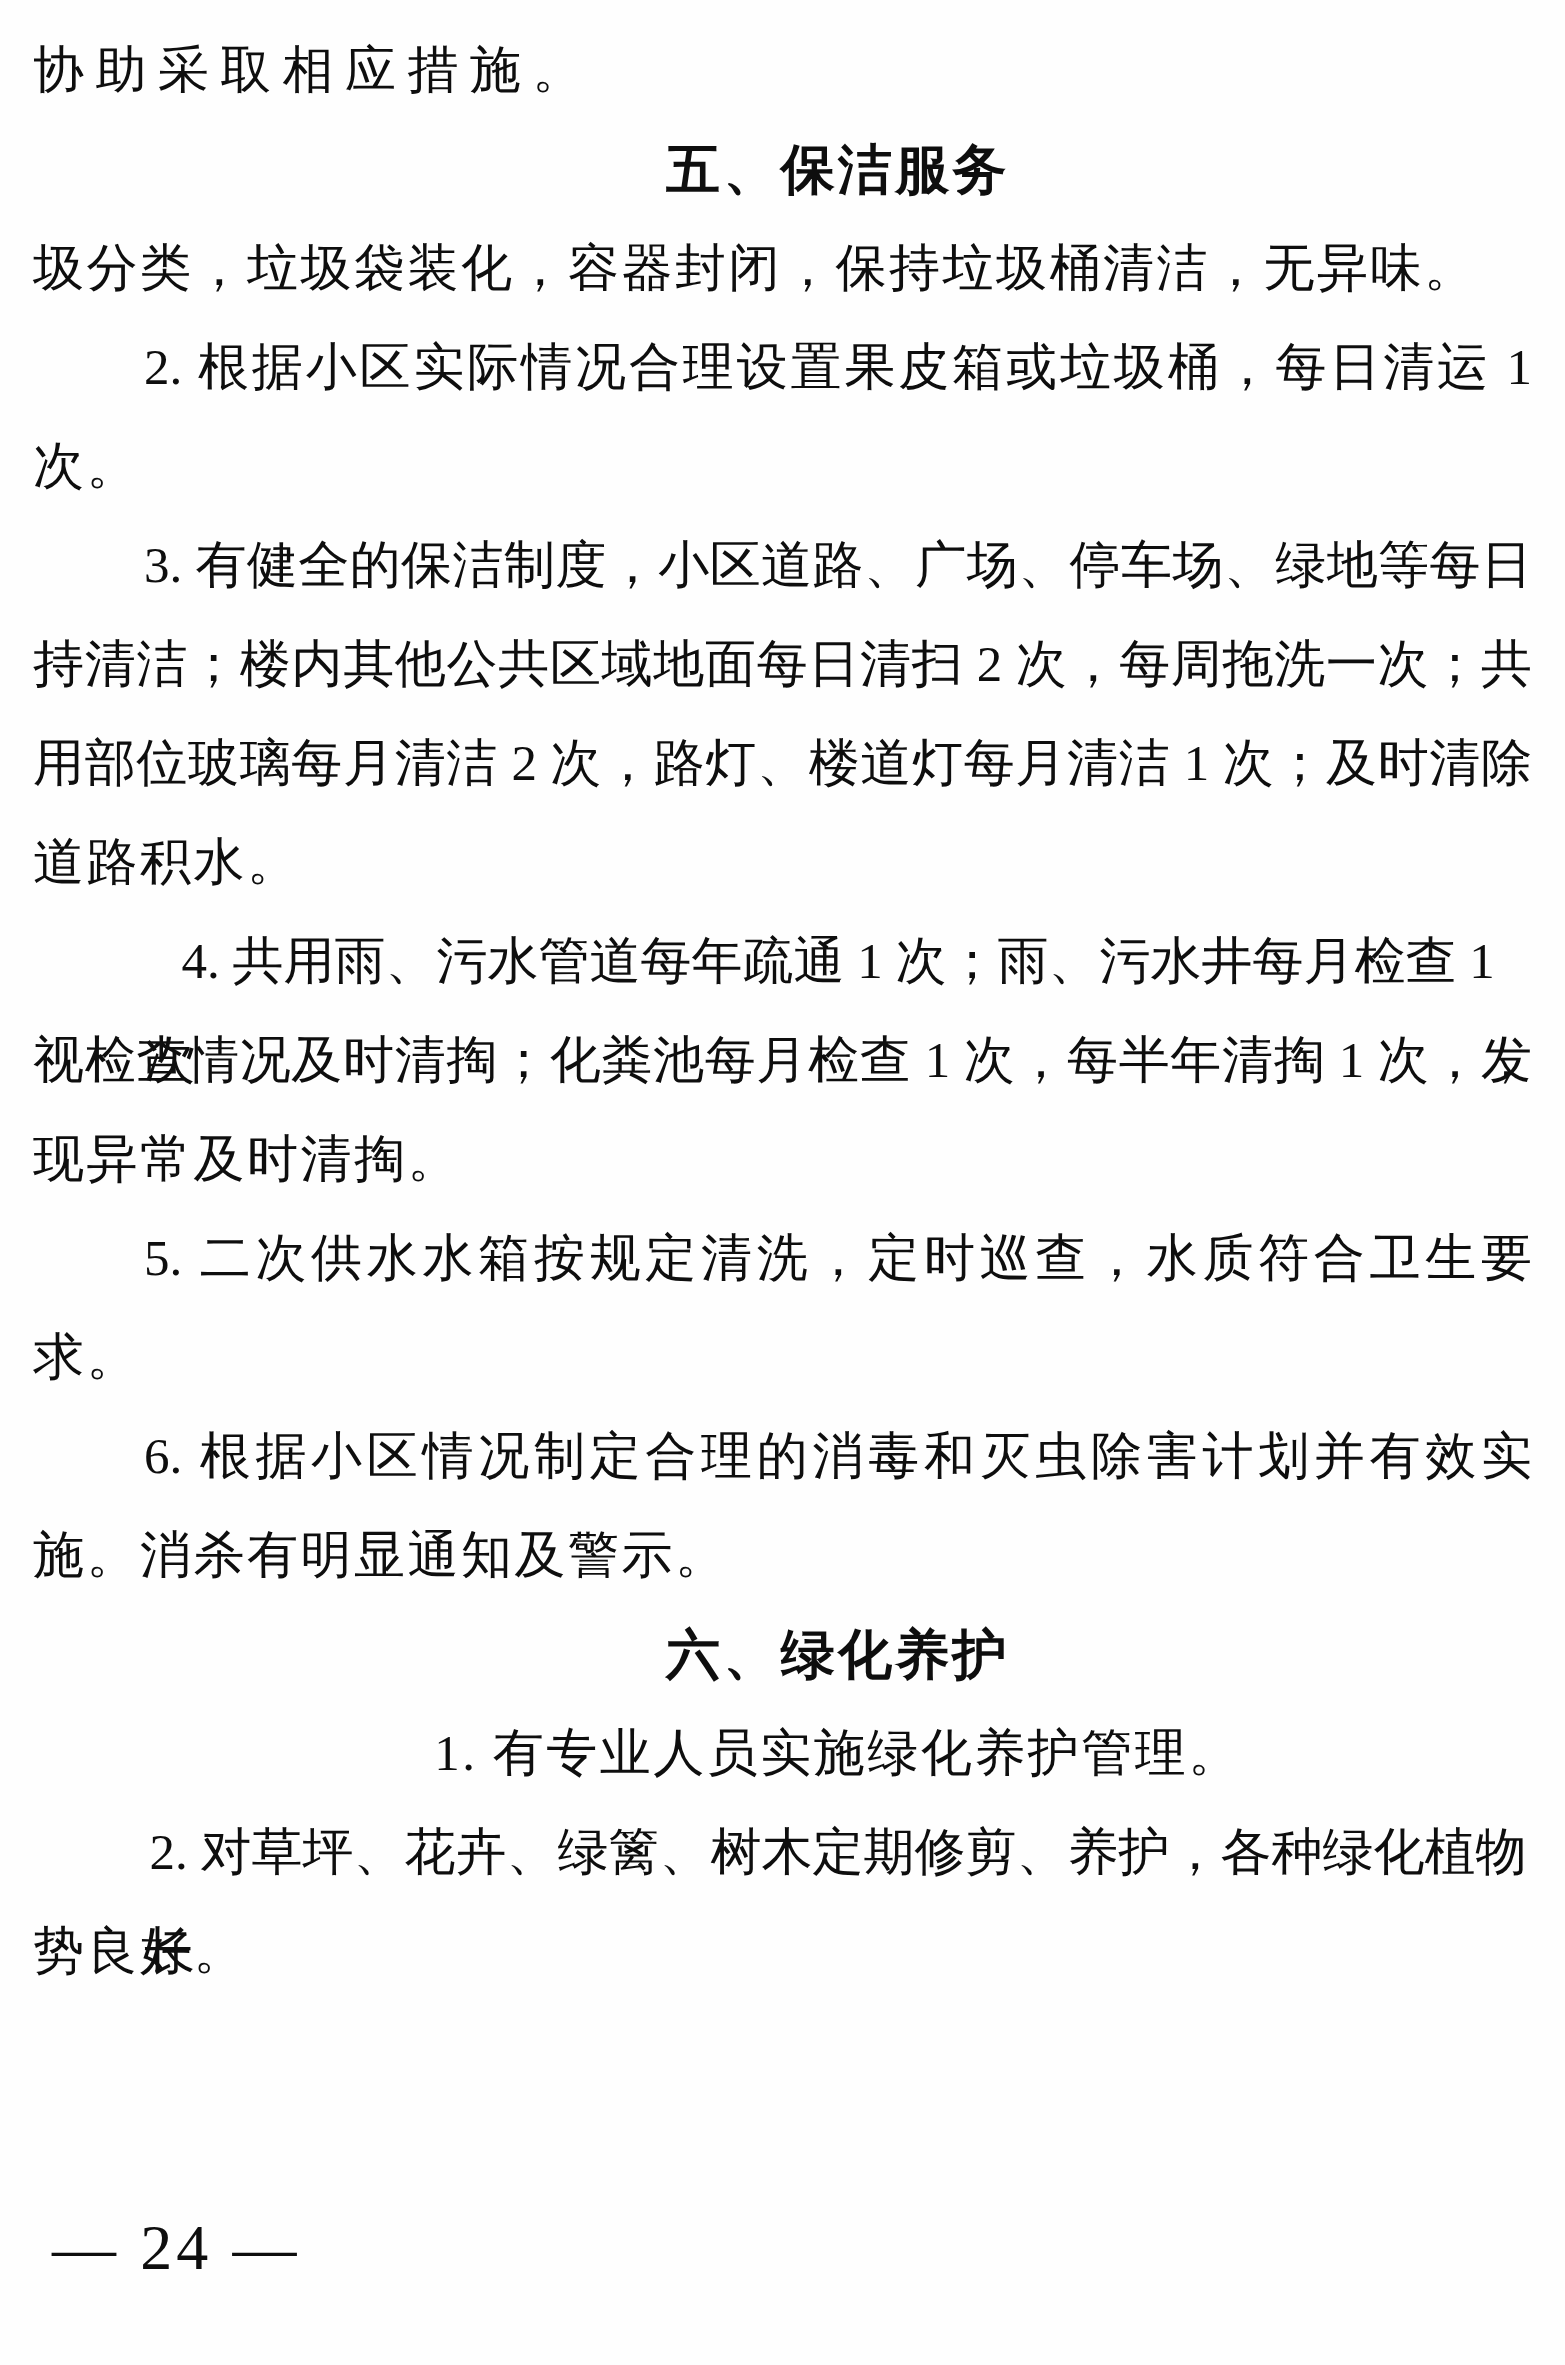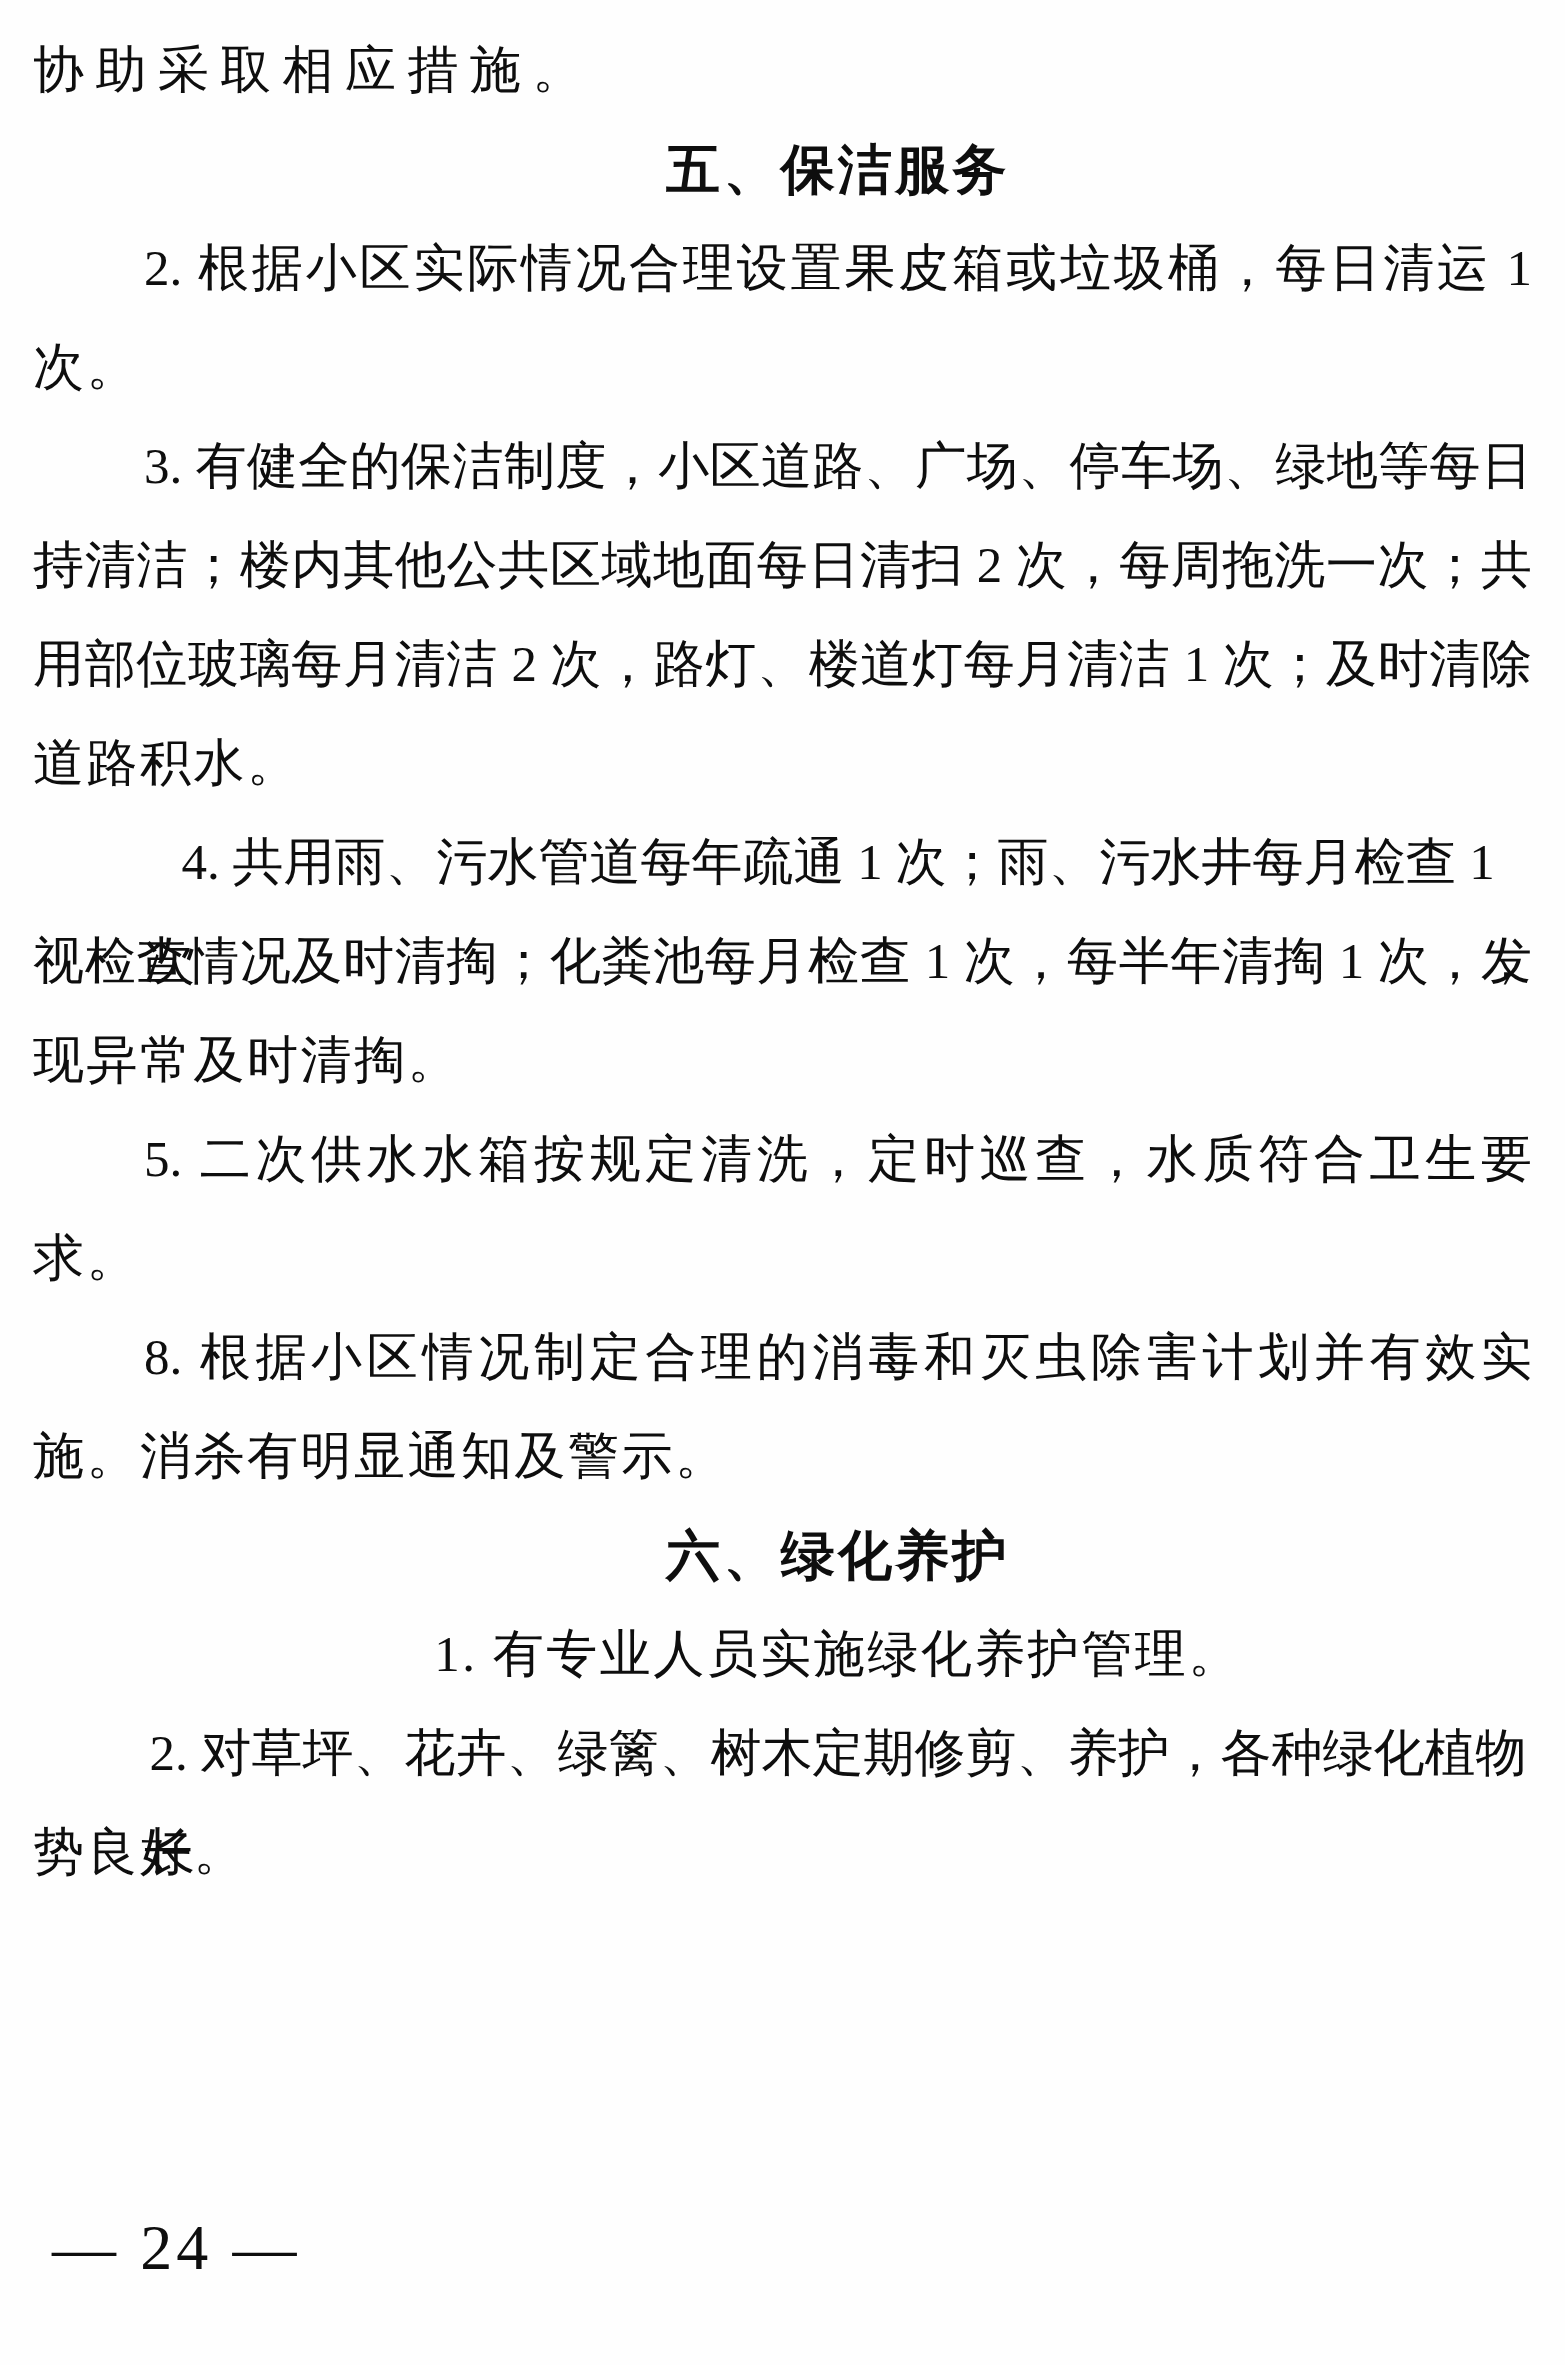--- a/index.html
+++ b/index.html
@@ -60,32 +60,33 @@
     color: #0e0e0e;
   }
 </style>
 </head>
 <body>
 
 <div class="page">
   <div class="content">
       <div class="line spread">协助采取相应措施。</div>
       <div class="line heading indent">五、保洁服务</div>
+      <div class="line">圾分类，垃圾袋装化，容器封闭，保持垃圾桶清洁，无异味。</div>
       <div class="line indent justify">2. 根据小区实际情况合理设置果皮箱或垃圾桶，每日清运 1</div>
       <div class="line">次。</div>
       <div class="line indent justify">3. 有健全的保洁制度，小区道路、广场、停车场、绿地等每日</div>
       <div class="line justify">持清洁；楼内其他公共区域地面每日清扫 2 次，每周拖洗一次；共</div>
       <div class="line justify">用部位玻璃每月清洁 2 次，路灯、楼道灯每月清洁 1 次；及时清除</div>
       <div class="line">道路积水。</div>
       <div class="line indent justify">4. 共用雨、污水管道每年疏通 1 次；雨、污水井每月检查 1 次，</div>
       <div class="line justify">视检查情况及时清掏；化粪池每月检查 1 次，每半年清掏 1 次，发</div>
       <div class="line">现异常及时清掏。</div>
       <div class="line indent justify">5. 二次供水水箱按规定清洗，定时巡查，水质符合卫生要</div>
       <div class="line">求。</div>
-      <div class="line indent justify">8. 根据小区情况制定合理的消毒和灭虫除害计划并有效实</div>
+      <div class="line indent justify">6. 根据小区情况制定合理的消毒和灭虫除害计划并有效实</div>
       <div class="line">施。消杀有明显通知及警示。</div>
       <div class="line heading indent">六、绿化养护</div>
       <div class="line indent">1. 有专业人员实施绿化养护管理。</div>
       <div class="line indent justify">2. 对草坪、花卉、绿篱、树木定期修剪、养护，各种绿化植物长</div>
       <div class="line">势良好。</div>
     </div>
   <div class="footer">— 24 —</div>
 </div>
 
 

